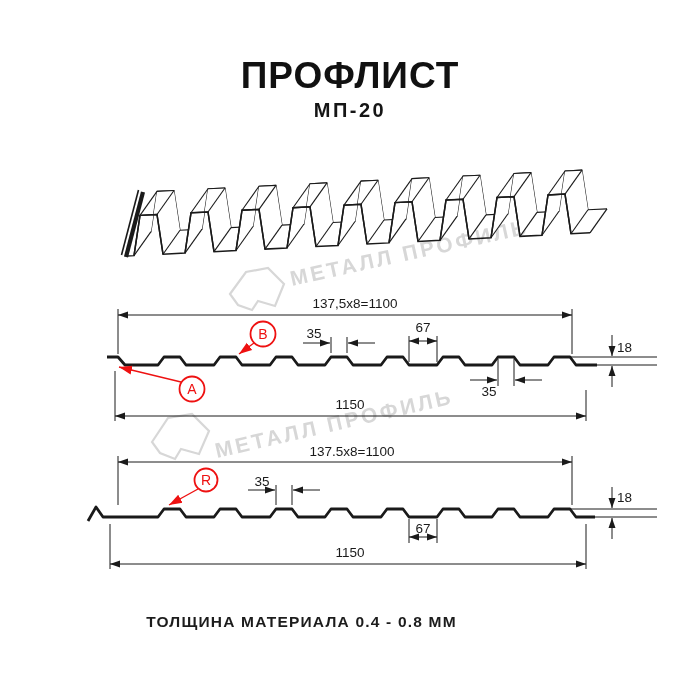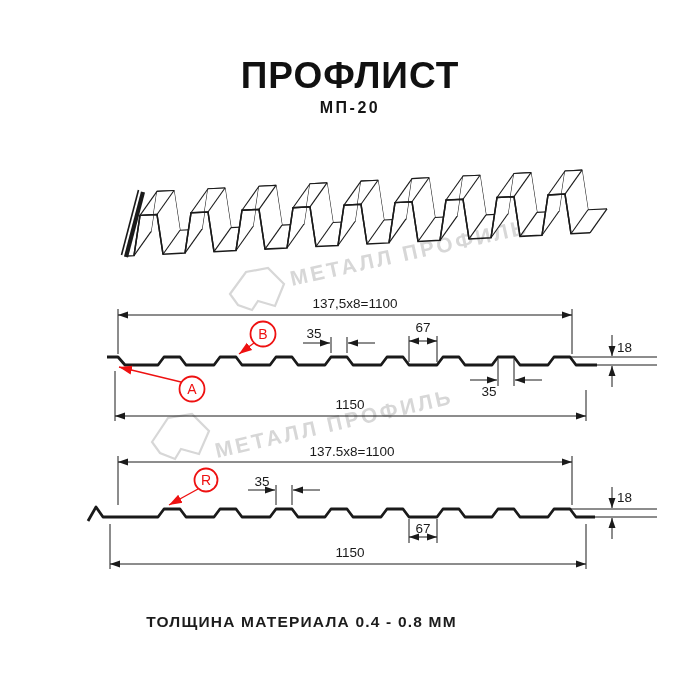--- a/index.html
+++ b/index.html
@@ -1,21 +1,21 @@
 <!DOCTYPE html>
 <html><head>
 <meta charset="utf-8">
 <style>
   html,body{margin:0;padding:0;background:#ffffff;}
   .page{position:relative;width:700px;height:700px;background:#fff;overflow:hidden;
         font-family:"Liberation Sans","DejaVu Sans",sans-serif;}
   .title{position:absolute;left:0;top:55px;width:700px;text-align:center;
          font-size:37px;font-weight:800;letter-spacing:1px;color:#111;}
   .subtitle{position:absolute;left:0;top:99px;width:700px;text-align:center;
-            font-size:16px;font-weight:600;letter-spacing:2.5px;color:#151515;}
+            font-size:20px;font-weight:600;letter-spacing:2.5px;color:#151515;}
   .footnote{position:absolute;left:0;top:613px;width:603px;text-align:center;
             font-size:15.5px;font-weight:600;letter-spacing:1.2px;color:#1c1c1c;}
   svg{position:absolute;left:0;top:0;}
   svg text{font-family:"Liberation Sans","DejaVu Sans",sans-serif;}
   .dimtxt{font-size:13.5px;fill:#1a1a1a;}
   .lbltxt{font-size:14px;fill:#ee1111;}
   .wmtxt{font-size:21px;font-weight:bold;letter-spacing:3px;fill:#d7d7d7;}
 </style>
 </head>
 <body>

